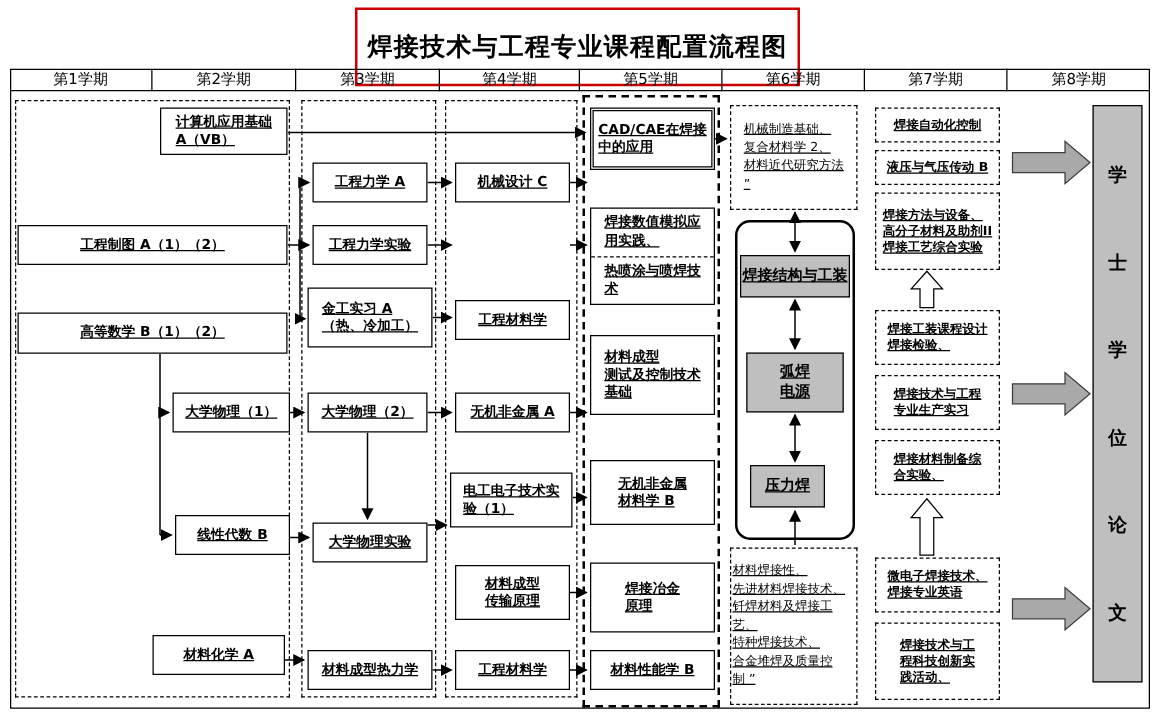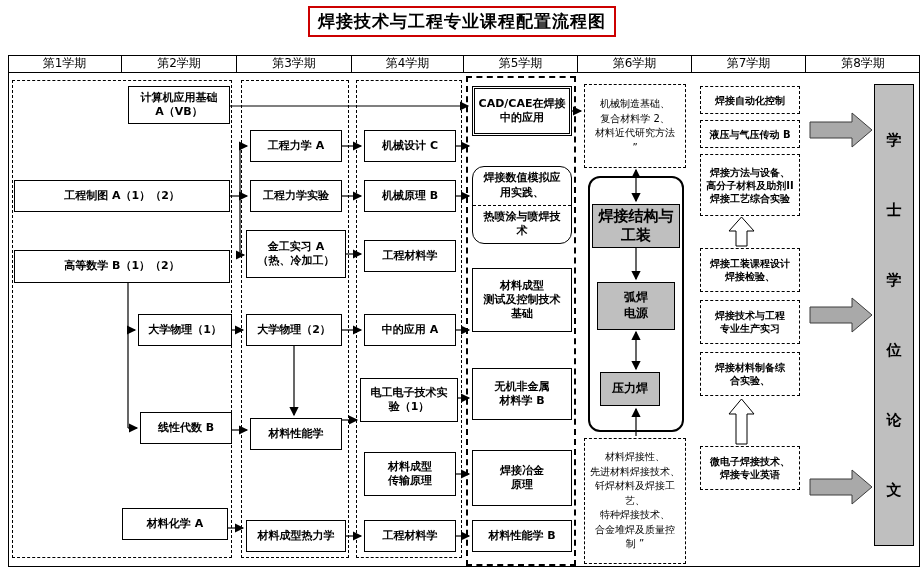--- a/index.html
+++ b/index.html
@@ -1,41 +1,41 @@
 <!DOCTYPE html>
 <html><head>
 <meta charset="utf-8">
 <style>
   html,body{margin:0;padding:0;background:#fff;}
   #canvas{position:relative;width:924px;height:575px;background:#fff;
           font-family:"DejaVu Sans","Liberation Sans",sans-serif;color:#000;overflow:hidden;}
   .abs{position:absolute;box-sizing:border-box;justify-content:center;}
   
   #title-wrap{left:0;top:6px;width:924px;display:flex;justify-content:center;}
-  #page-title{font-size:17px;font-weight:700;letter-spacing:1px;border:2px solid #cc0000;
-              padding:2px 8px;background:#fff;}
+  #page-title{font-size:20px;font-weight:700;letter-spacing:1px;border:2px solid #cc0000;
+              padding:16px 8px;background:#fff;}
   
   .frame{left:8px;top:55px;width:912px;height:512px;border:1px solid #000;z-index:1;}
   .header-row{left:8px;top:55px;width:912px;height:18px;display:flex;z-index:2;}
   .header-cell{box-sizing:border-box;border-right:1px solid #000;border-bottom:1px solid #000;
                display:flex;align-items:center;justify-content:center;font-size:12px;}
   .header-cell:last-child{border-right:none;}
   
   .group{border:1px dashed #000;z-index:3;}
   .group-bold{border:2px dashed #000;}
   
   .box{border:1px solid #000;background:#fff;display:flex;align-items:center;justify-content:center;
-       text-align:center;white-space:pre-line;font-size:11px;font-weight:700;line-height:1.3;
-       z-index:10;padding:1px;}
+       text-align:left;white-space:pre-line;font-size:11px;font-weight:700;line-height:1.3;
+       z-index:10;padding:1px;text-decoration:underline;}
   .dashedbox{border:1px dashed #000;}
   .double{border:3px double #000;}
   .gray{background:#bfbfbf;}
   .small{font-size:10px;}
   .lite{font-weight:400;font-size:10px;line-height:1.45;}
-  .split{flex-direction:column;padding:0;border-radius:12px;}
+  .split{flex-direction:column;padding:0;}
   .split>div{flex:1;width:100%;display:flex;align-items:center;justify-content:center;white-space:pre-line;}
   .split>div.lower{border-top:1px dashed #000;}
   .rounded-frame{border:2px solid #000;border-radius:12px;background:transparent;z-index:8;}
   #thesis-bar{background:#bfbfbf;border:1px solid #000;display:flex;align-items:center;justify-content:center;
               text-align:center;white-space:pre-line;font-size:15px;font-weight:700;line-height:70px;z-index:10;}
   svg.overlay{position:absolute;left:0;top:0;z-index:5;pointer-events:none;}
   svg .thin{stroke:#000;stroke-width:1.2;fill:none;}
 </style>
 </head>
 <body>
@@ -117,27 +117,26 @@
   <div class="abs box" style="left:14px;top:250px;width:216px;height:33px">高等数学 B（1）（2）</div>
   <div class="abs box" style="left:138px;top:314px;width:94px;height:32px">大学物理（1）</div>
   <div class="abs box" style="left:140px;top:412px;width:92px;height:32px">线性代数 B</div>
   <div class="abs box" style="left:122px;top:508px;width:106px;height:32px">材料化学 A</div>
 
   <div class="abs box" style="left:250px;top:130px;width:92px;height:32px">工程力学 A</div>
   <div class="abs box" style="left:250px;top:180px;width:92px;height:32px">工程力学实验</div>
   <div class="abs box" style="left:246px;top:230px;width:100px;height:48px">金工实习 A
 （热、冷加工）</div>
   <div class="abs box" style="left:246px;top:314px;width:96px;height:32px">大学物理（2）</div>
-  <div class="abs box" style="left:250px;top:418px;width:92px;height:32px">材料性能学</div>
+  <div class="abs box" style="left:250px;top:418px;width:92px;height:32px">大学物理实验</div>
   <div class="abs box" style="left:364px;top:130px;width:92px;height:32px">机械设计 C</div>
 
   <div class="abs box" style="left:246px;top:520px;width:100px;height:32px">材料成型热力学</div>
-  <div class="abs box" style="left:364px;top:180px;width:92px;height:32px">机械原理 B</div>
   <div class="abs box" style="left:364px;top:240px;width:92px;height:32px">工程材料学</div>
-  <div class="abs box" style="left:364px;top:314px;width:92px;height:32px">中的应用 A</div>
+  <div class="abs box" style="left:364px;top:314px;width:92px;height:32px">无机非金属 A</div>
   <div class="abs box" style="left:360px;top:378px;width:98px;height:44px">电工电子技术实
 验（1）</div>
   <div class="abs box" style="left:364px;top:452px;width:92px;height:44px">材料成型
 传输原理</div>
   <div class="abs box" style="left:364px;top:520px;width:92px;height:32px">工程材料学</div>
 
   <div class="abs box double" style="left:472px;top:86px;width:100px;height:50px">CAD/CAE在焊接
 中的应用</div>
   <div class="abs box split" style="left:472px;top:166px;width:100px;height:78px">
     <div>焊接数值模拟应
@@ -152,21 +151,21 @@
 原理</div>
   <div class="abs box" style="left:472px;top:368px;width:100px;height:52px">无机非金属
 材料学 B</div>
   <div class="abs box" style="left:472px;top:520px;width:100px;height:32px">材料性能学 B</div>
 
   <div class="abs box dashedbox lite" style="left:584px;top:84px;width:102px;height:84px">机械制造基础、
 复合材料学 2、
 材料近代研究方法
 ”</div>
   <div class="abs rounded-frame" style="left:588px;top:176px;width:96px;height:256px"></div>
-  <div class="abs box gray" style="left:592px;top:204px;width:88px;height:44px;font-size:15px">焊接结构与工装</div>
+  <div class="abs box gray" style="left:592px;top:204px;width:88px;height:34px;font-size:12px">焊接结构与工装</div>
   <div class="abs box gray" style="left:597px;top:282px;width:78px;height:48px;font-size:12px">弧焊
 电源</div>
   <div class="abs box gray" style="left:600px;top:372px;width:60px;height:34px;font-size:12px">压力焊</div>
   <div class="abs box dashedbox lite" style="left:584px;top:438px;width:102px;height:126px">材料焊接性、
 先进材料焊接技术、
 钎焊材料及焊接工艺、
 特种焊接技术、
 合金堆焊及质量控
 制 ”</div>
 
@@ -176,20 +175,23 @@
 高分子材料及助剂II
 焊接工艺综合实验</div>
   <div class="abs box dashedbox small" style="left:700px;top:300px;width:100px;height:44px">焊接技术与工程
 专业生产实习</div>
   <div class="abs box dashedbox small" style="left:700px;top:248px;width:100px;height:44px">焊接工装课程设计
 焊接检验、</div>
   <div class="abs box dashedbox small" style="left:700px;top:352px;width:100px;height:44px">焊接材料制备综
 合实验、</div>
   <div class="abs box dashedbox small" style="left:700px;top:446px;width:100px;height:44px">微电子焊接技术、
 焊接专业英语</div>
+  <div class="abs box dashedbox small" style="left:700px;top:498px;width:100px;height:62px">焊接技术与工
+程科技创新实
+践活动、</div>
 
   <div class="abs" id="thesis-bar" style="left:874px;top:84px;width:40px;height:462px">学
 士
 学
 位
 论
 文</div>
 
 </div>
 

